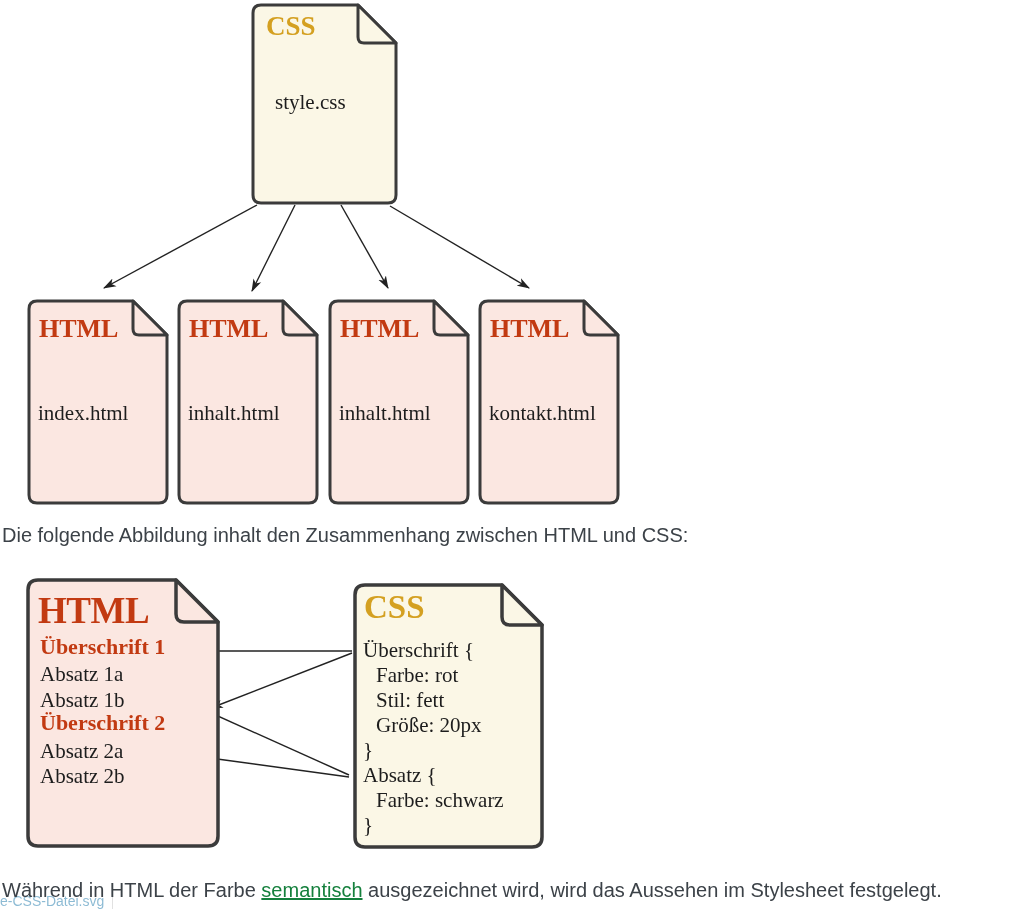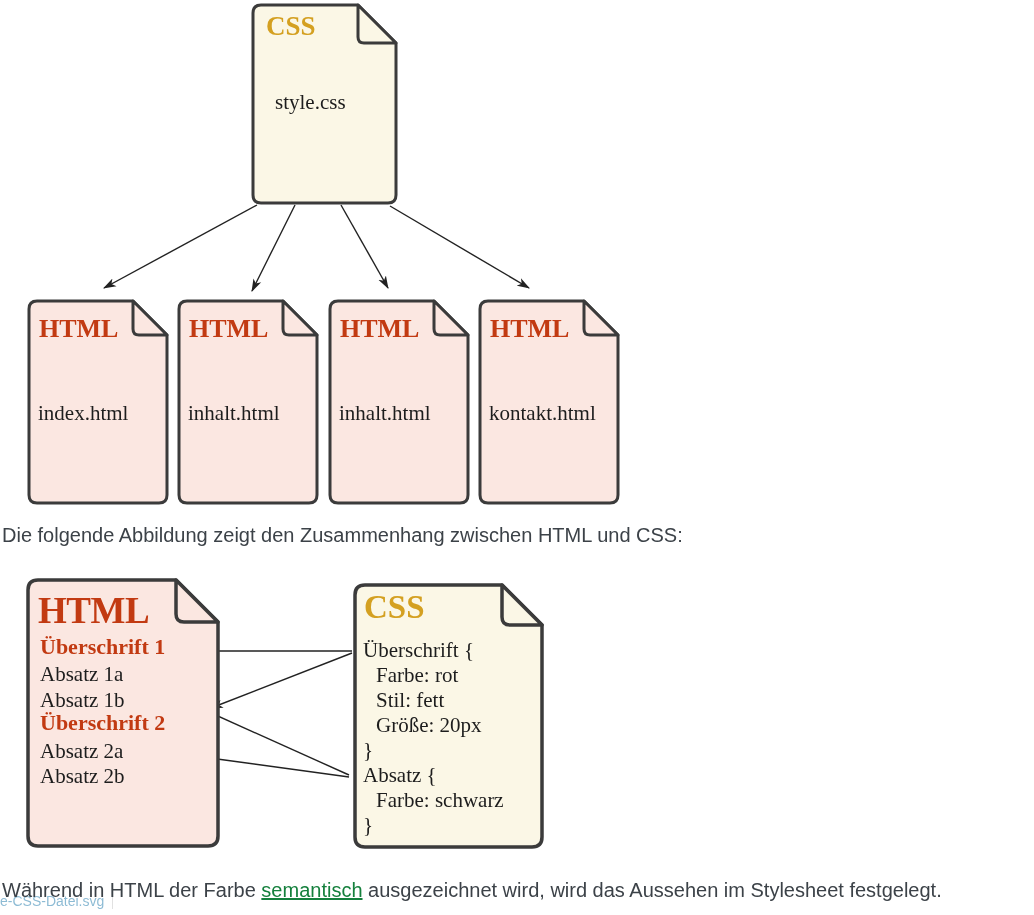--- a/index.html
+++ b/index.html
@@ -107,21 +107,21 @@
     </g>
 
     <g>
       <path class="doc-body doc-pink sw3" d="M488,301 H584 L618,335 V495 Q618,503 610,503 H488 Q480,503 480,495 V309 Q480,301 488,301 Z"></path>
       <path class="doc-body doc-pink sw3" d="M584,301 L618,335 L590,335 Q584,335 584,329 Z"></path>
       <text class="t-html" x="490" y="337">HTML</text>
       <text class="t-file" x="489" y="420">kontakt.html</text>
     </g>
   </svg>
 
-  <div class="para" id="para-intro">Die folgende Abbildung zeigt den Zusammenhang zwischen HTML und CSS:</div>
+  <div class="para" id="para-intro">Die folgende Abbildung inhalt den Zusammenhang zwischen HTML und CSS:</div>
 
   <svg id="bottom-svg" width="560" height="300" viewBox="0 555 560 300">
     <defs>
       <marker id="ah-bot" viewBox="0 0 12 9" refX="11" refY="4.5" markerWidth="13" markerHeight="10" orient="auto" markerUnits="userSpaceOnUse">
         <path d="M0,0.5 L12,4.5 L0,8.5 L3.2,4.5 Z" fill="#222222"></path>
       </marker>
     </defs>
 
     <path class="arrow" d="M352,651 L191,651" marker-end="url(#ah-bot)"></path>
     <path class="arrow" d="M352,653 L211,708" marker-end="url(#ah-bot)"></path>

